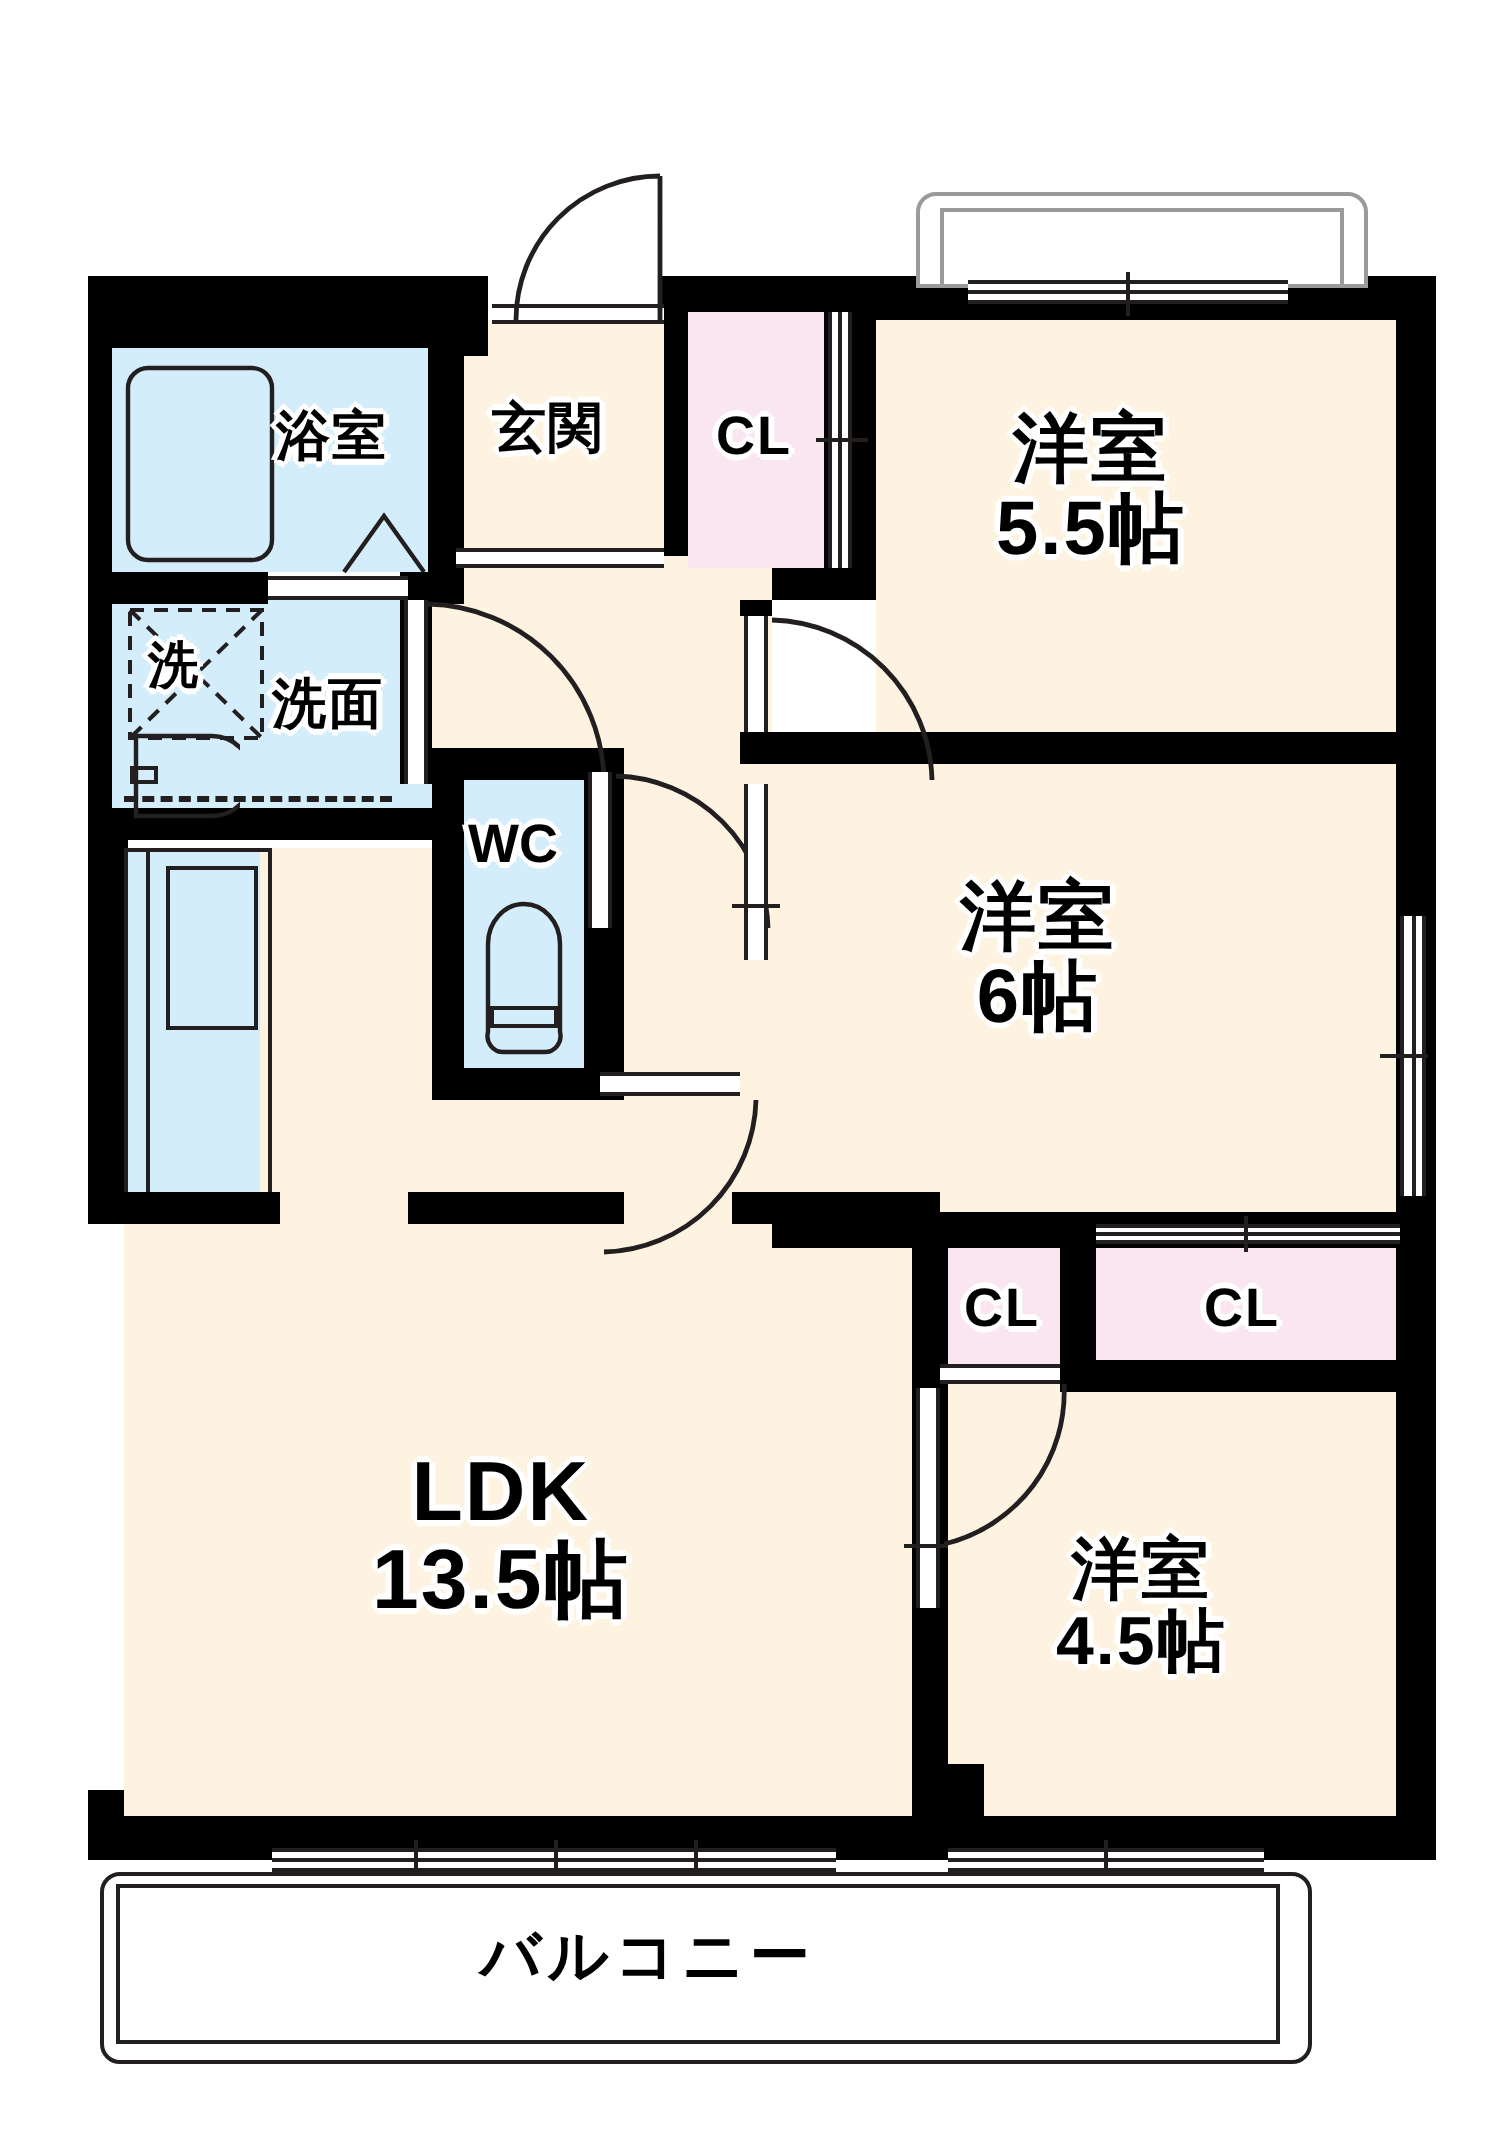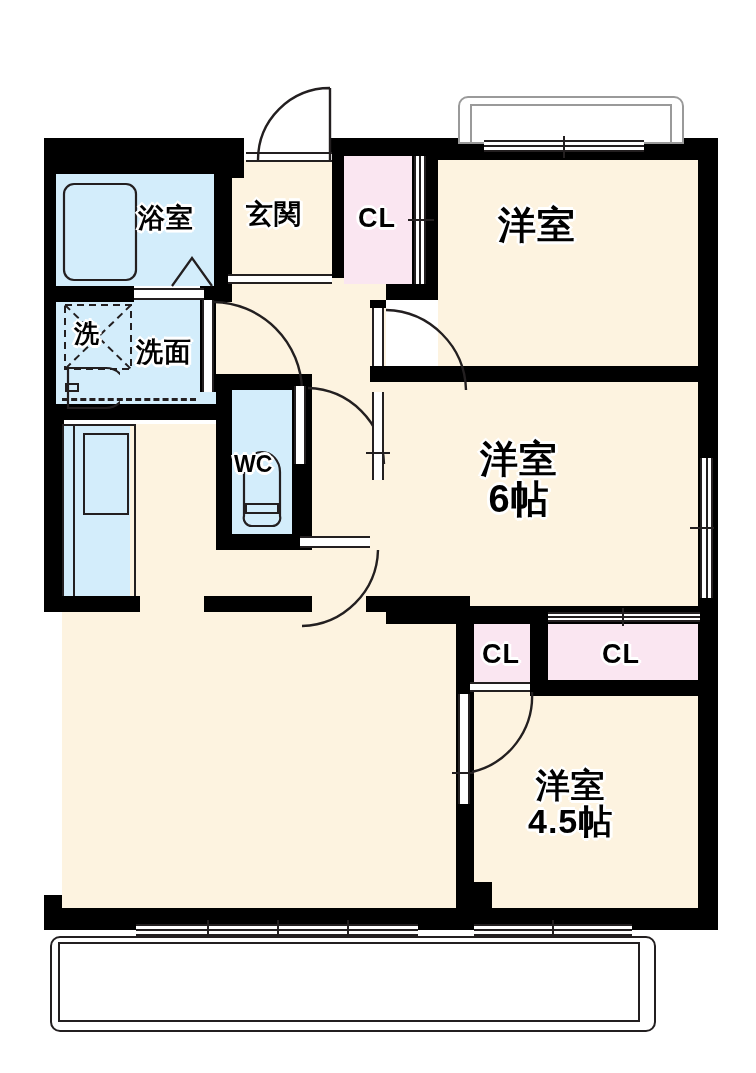--- a/index.html
+++ b/index.html
@@ -38,21 +38,21 @@
        1.5px 1.5px #fff, -1.5px 1.5px #fff, 1.5px -1.5px #fff, -1.5px -1.5px #fff,
        3px 0 #fff, -3px 0 #fff, 0 3px #fff, 0 -3px #fff;
   }
   .lbl .line2 { display:block; }
 
   .lbl-ldk      { font-size: 42px; letter-spacing: 1px; }
   .lbl-room     { font-size: 38px; letter-spacing: 1px; }
   .lbl-room-sm  { font-size: 34px; letter-spacing: 1px; }
   .lbl-wet      { font-size: 27px; letter-spacing: 1px; }
   .lbl-cl       { font-size: 27px; letter-spacing: 1px; font-weight: 700;}
-  .lbl-wc       { font-size: 23px; letter-spacing: 0px; margin-top: 44px; }
+  .lbl-wc       { font-size: 27px; letter-spacing: 0px; }
   .lbl-sen      { font-size: 25px; }
   .lbl-balcony  { font-size: 30px; letter-spacing: 3px; }
 
   
   .sash-h {
     background: #ffffff;
     border-top: 2px solid #231f20;
     border-bottom: 2px solid #231f20;
     box-sizing: border-box;
   }
@@ -357,35 +357,43 @@
   <div class="lbl lbl-cl" style="left:358px; top:204px;">
     <span>CL</span>
   </div>
 
   <div class="lbl lbl-wc" style="left:234px; top:408px;">
     <span>WC</span>
   </div>
 
   <div class="lbl lbl-room" style="left:498px; top:206px;">
     <span>洋室</span>
+    <span class="line2">5.5帖</span>
   </div>
 
   <div class="lbl lbl-room" style="left:480px; top:440px;">
     <span>洋室</span>
     <span class="line2">6帖</span>
   </div>
 
   <div class="lbl lbl-cl" style="left:482px; top:640px;">
     <span>CL</span>
   </div>
 
   <div class="lbl lbl-cl" style="left:602px; top:640px;">
     <span>CL</span>
   </div>
 
   <div class="lbl lbl-room-sm" style="left:528px; top:768px;">
     <span>洋室</span>
     <span class="line2">4.5帖</span>
   </div>
 
-
+  <div class="lbl lbl-ldk" style="left:186px; top:724px;">
+    <span>LDK</span>
+    <span class="line2">13.5帖</span>
+  </div>
+
+  <div class="lbl lbl-balcony" style="left:240px; top:963px;">
+    <span>バルコニー</span>
+  </div>
 
 </div>
 
 </body></html>

